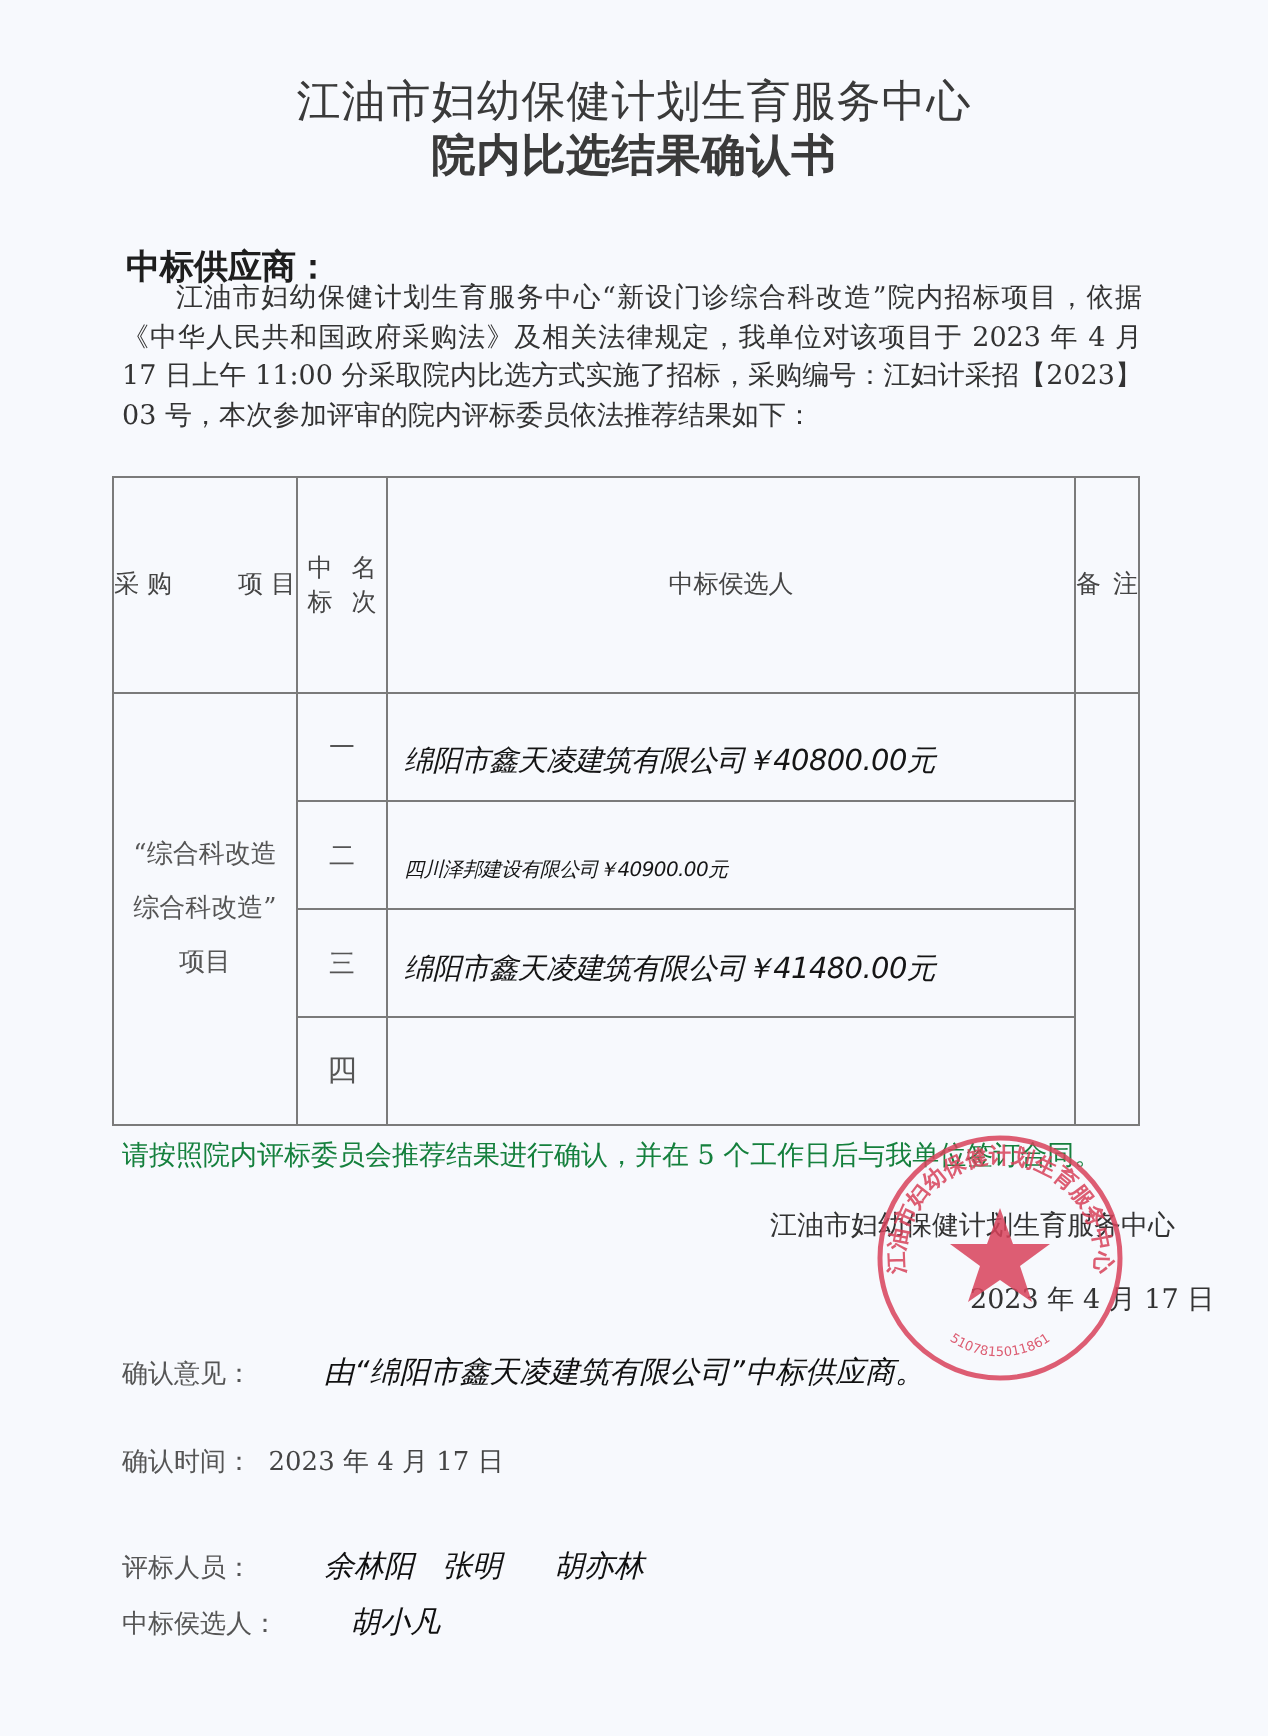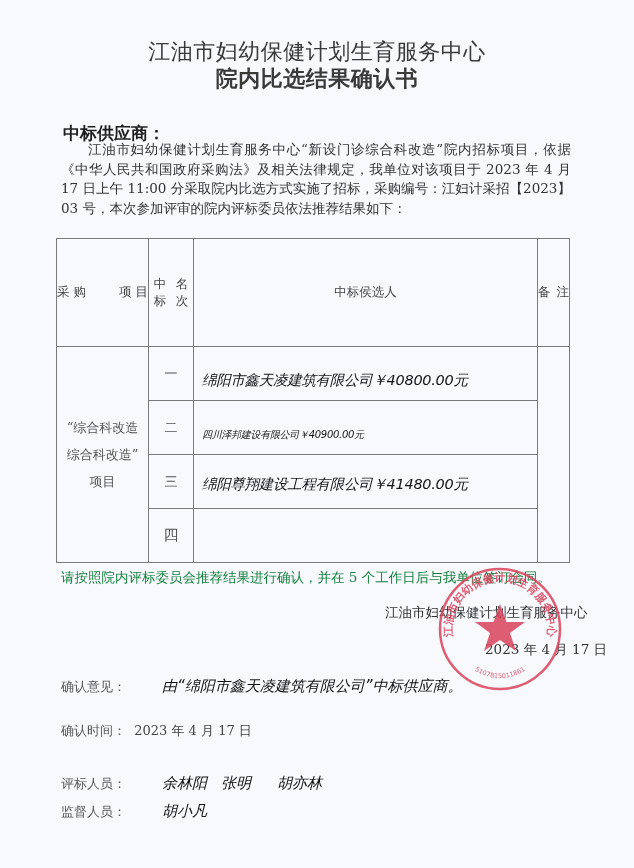--- a/index.html
+++ b/index.html
@@ -114,21 +114,21 @@
   </tr>
   <tr class="data-row">
     <td class="col2 rank">二</td>
     <td class="col3">
           <div class="hand" style="font-size:10px;">四川泽邦建设有限公司￥40900.00元</div>
         </td>
   </tr>
   <tr class="data-row">
     <td class="col2 rank">三</td>
     <td class="col3">
-          <div class="hand" style="padding-top:6px;">绵阳尊翔建设工程有限公司￥41480.00元</div>
+          <div class="hand" style="padding-top:6px;">绵阳市鑫天凌建筑有限公司￥41480.00元</div>
         </td>
   </tr>
   <tr class="data-row">
     <td class="col2 rank" style="font-size:15px;">四</td>
     <td class="col3"></td>
   </tr>
 </tbody>
   </table>
 
 <div class="abs notice">请按照院内评标委员会推荐结果进行确认，并在 5 个工作日后与我单位签订合同。</div>
@@ -156,14 +156,14 @@
 
 <div class="abs confirm-time">
   <span class="label">确认时间：</span>&nbsp;&nbsp;<span>2023 年 4 月 17 日</span>
 </div>
 
 <div class="abs evaluators">
   <span class="label">评标人员：</span><span class="handwritten">余林阳</span><span class="handwritten" style="margin-left:14px;">张明</span><span class="handwritten" style="margin-left:26px;">胡亦林</span>
 </div>
 
 <div class="abs supervisor">
-  <span class="label">监督人员：</span><span class="handwritten">胡小凡</span>
+  <span class="label">中标侯选人：</span><span class="handwritten">胡小凡</span>
 </div>
 
 </body></html>

